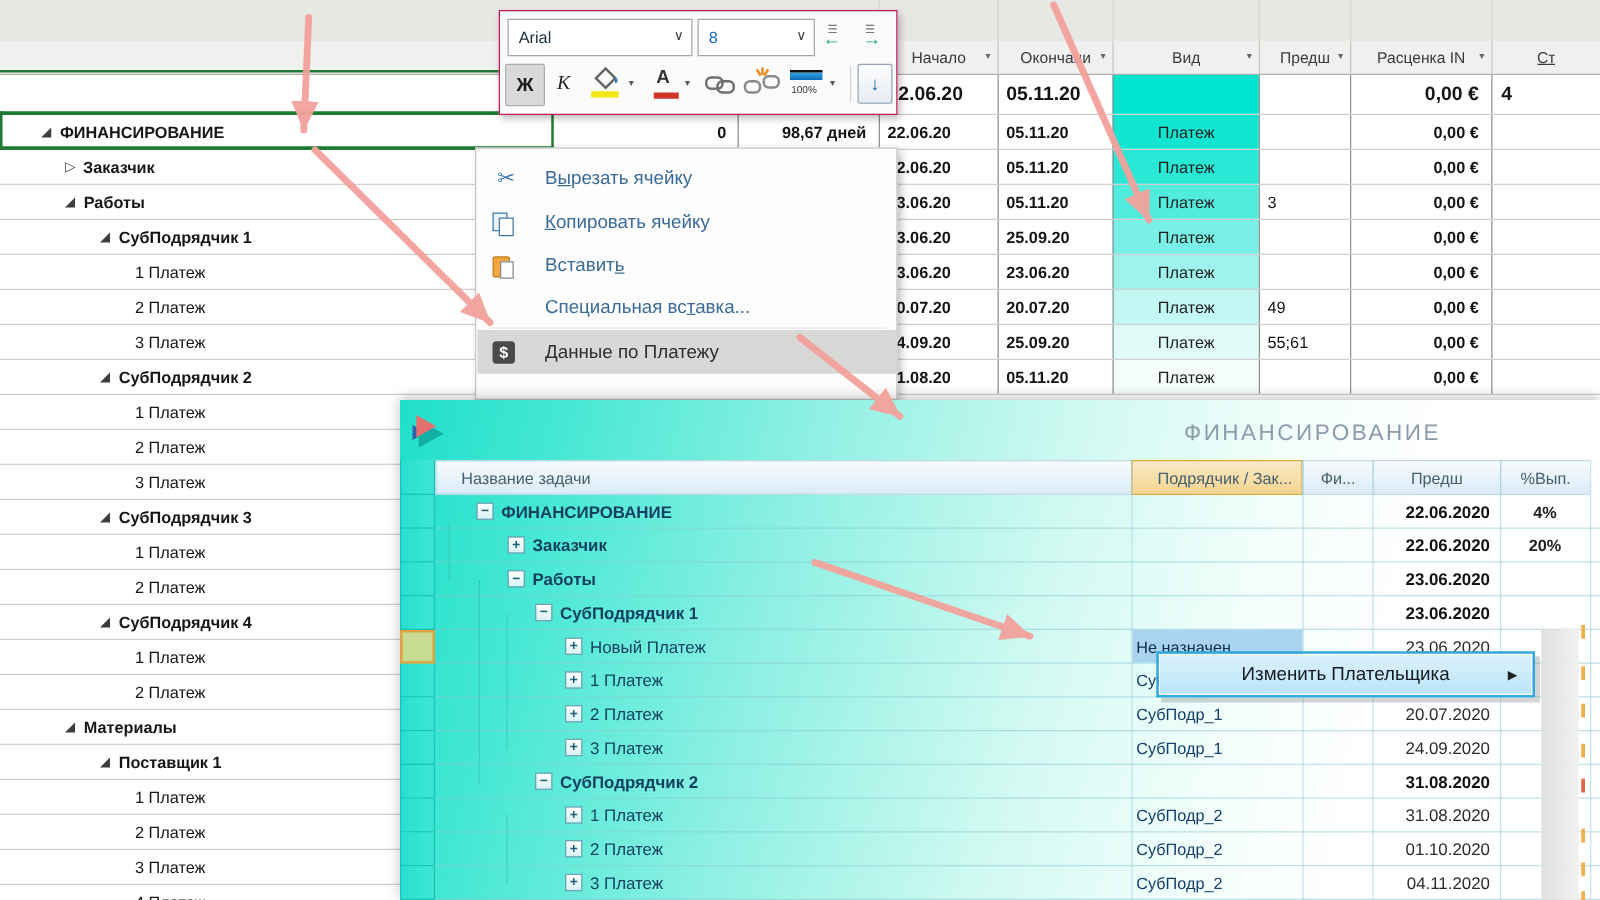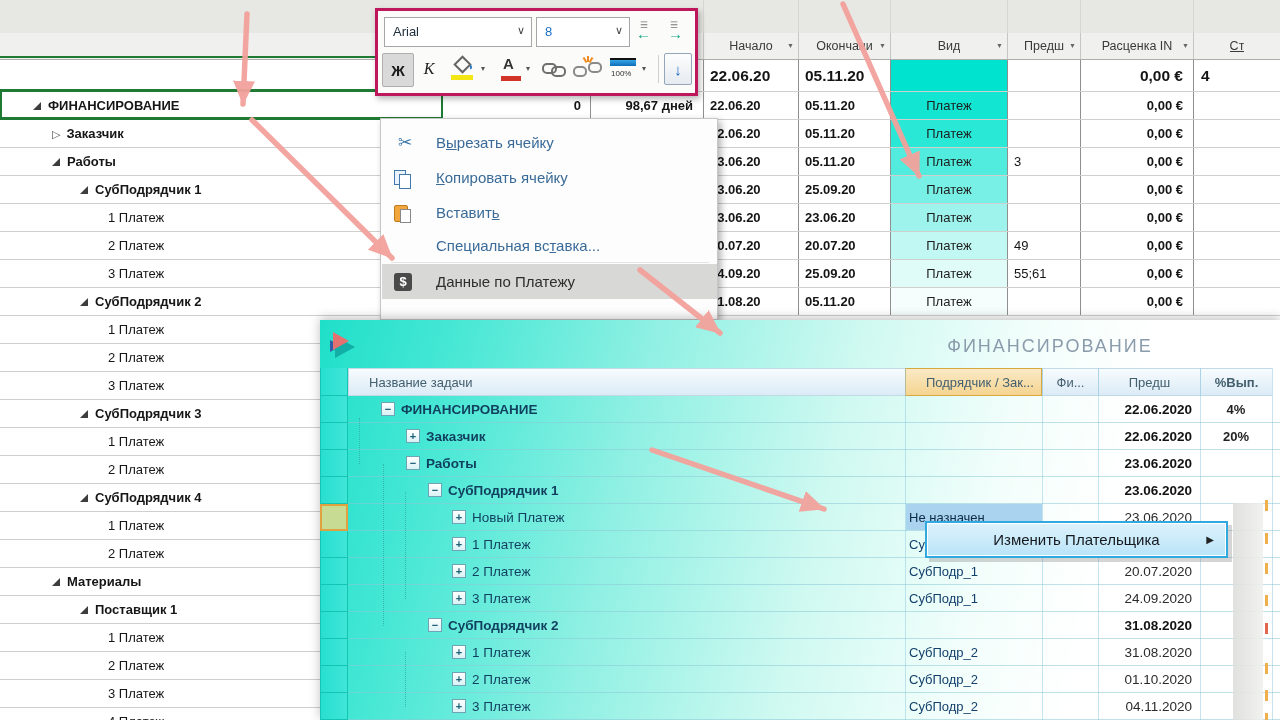--- a/index.html
+++ b/index.html
@@ -26,21 +26,21 @@
   .mvid{justify-content:center;color:#1D1D1D;}
   .mpred{padding-left:6px;}
   .mrate{justify-content:flex-end;padding-right:10px;font-weight:bold;}
   .mcost{padding-left:7px;font-weight:bold;}
   .hidA{justify-content:flex-end;padding-right:9px;border-left:none;font-weight:bold;}
   .hidB{justify-content:flex-end;padding-right:10px;font-weight:bold;}
   .big15{font-size:15.5px;}
   .rowbig .mname{font-size:16px;}
   .greenln{background:#1F7A33;z-index:3;}
   
-  #toolbar{left:375px;top:8px;width:317px;height:82px;background:#FBFBFA;border:3px solid #be185d;
+  #toolbar{left:399px;top:8px;width:317px;height:82px;background:#FBFBFA;border:1px solid #be185d;
            box-shadow:2px 3px 6px rgba(0,0,0,.28);z-index:5;}
   .combo{position:absolute;border:1px solid #A6A6A6;background:#fff;font-size:13px;color:#20303E;}
   .combo .v{position:absolute;left:8px;top:6px;}
   .combo .ch{position:absolute;right:6px;top:6px;color:#444;font-size:11px;}
   .tbtn{position:absolute;display:flex;align-items:center;justify-content:center;border-radius:2px;}
   .caret{position:absolute;font-size:8px;color:#555;}
   
   #cmenu{left:380px;top:118px;width:338px;height:202px;background:#FDFDFD;border:1px solid #C6C6C6;
          box-sizing:border-box;box-shadow:3px 3px 7px rgba(0,0,0,.3);z-index:6;overflow:hidden;}
   .mitem{position:absolute;left:1px;width:335px;height:35px;display:flex;align-items:center;
@@ -215,21 +215,21 @@
       <span class="abs" style="left:0;top:8px;width:0;height:0;border-left:11px solid #2F5FA8;border-top:6px solid transparent;border-bottom:6px solid transparent;"></span>
       <span class="abs" style="left:5px;top:4px;width:0;height:0;border-left:20px solid #12AFA6;border-top:11px solid transparent;border-bottom:11px solid transparent;"></span>
       <span class="abs" style="left:3px;top:0;width:0;height:0;border-left:16px solid #E4716F;border-top:9px solid transparent;border-bottom:9px solid transparent;"></span>
     </span>
     <span id="dcontext">ФИНАНСИРОВАНИЕ</span>
 
   <div class="dhcell" style="left: 28px; width: 557px; justify-content: flex-start; padding-left: 20px;">Название задачи</div>
       <div class="dhcell orange" style="left: 585px; width: 137px; justify-content: flex-start; padding-left: 20px;">Подрядчик / Зак...</div>
       <div class="dhcell" style="left: 722px; width: 56px;">Фи...</div>
       <div class="dhcell" style="left: 778px; width: 102px;">Предш</div>
-      <div class="dhcell" style="left: 880px; width: 72px; font-weight: bold;">%Вып.</div>
+      <div class="dhcell" style="left: 880px; width: 72px;">%Вып.</div>
       <div class="rowhdr" style="top: 48px; height: 28px; background: linear-gradient(90deg, rgb(40, 223, 207), rgb(63, 230, 216));"></div>
       <div class="dvline" style="left: 585px;"></div>
       <div class="dvline" style="left: 722px;"></div>
       <div class="dvline" style="left: 778px;"></div>
       <div class="dvline" style="left: 880px;"></div>
       <div class="dvline" style="left: 952px;"></div>
       <div class="rowhdr" style="top: 76px; height: 27px;"></div>
       <div class="drow" style="top: 76px;">
         <div class="dname b" style="left: 33px;">
           <span class="pmbox">−</span>

